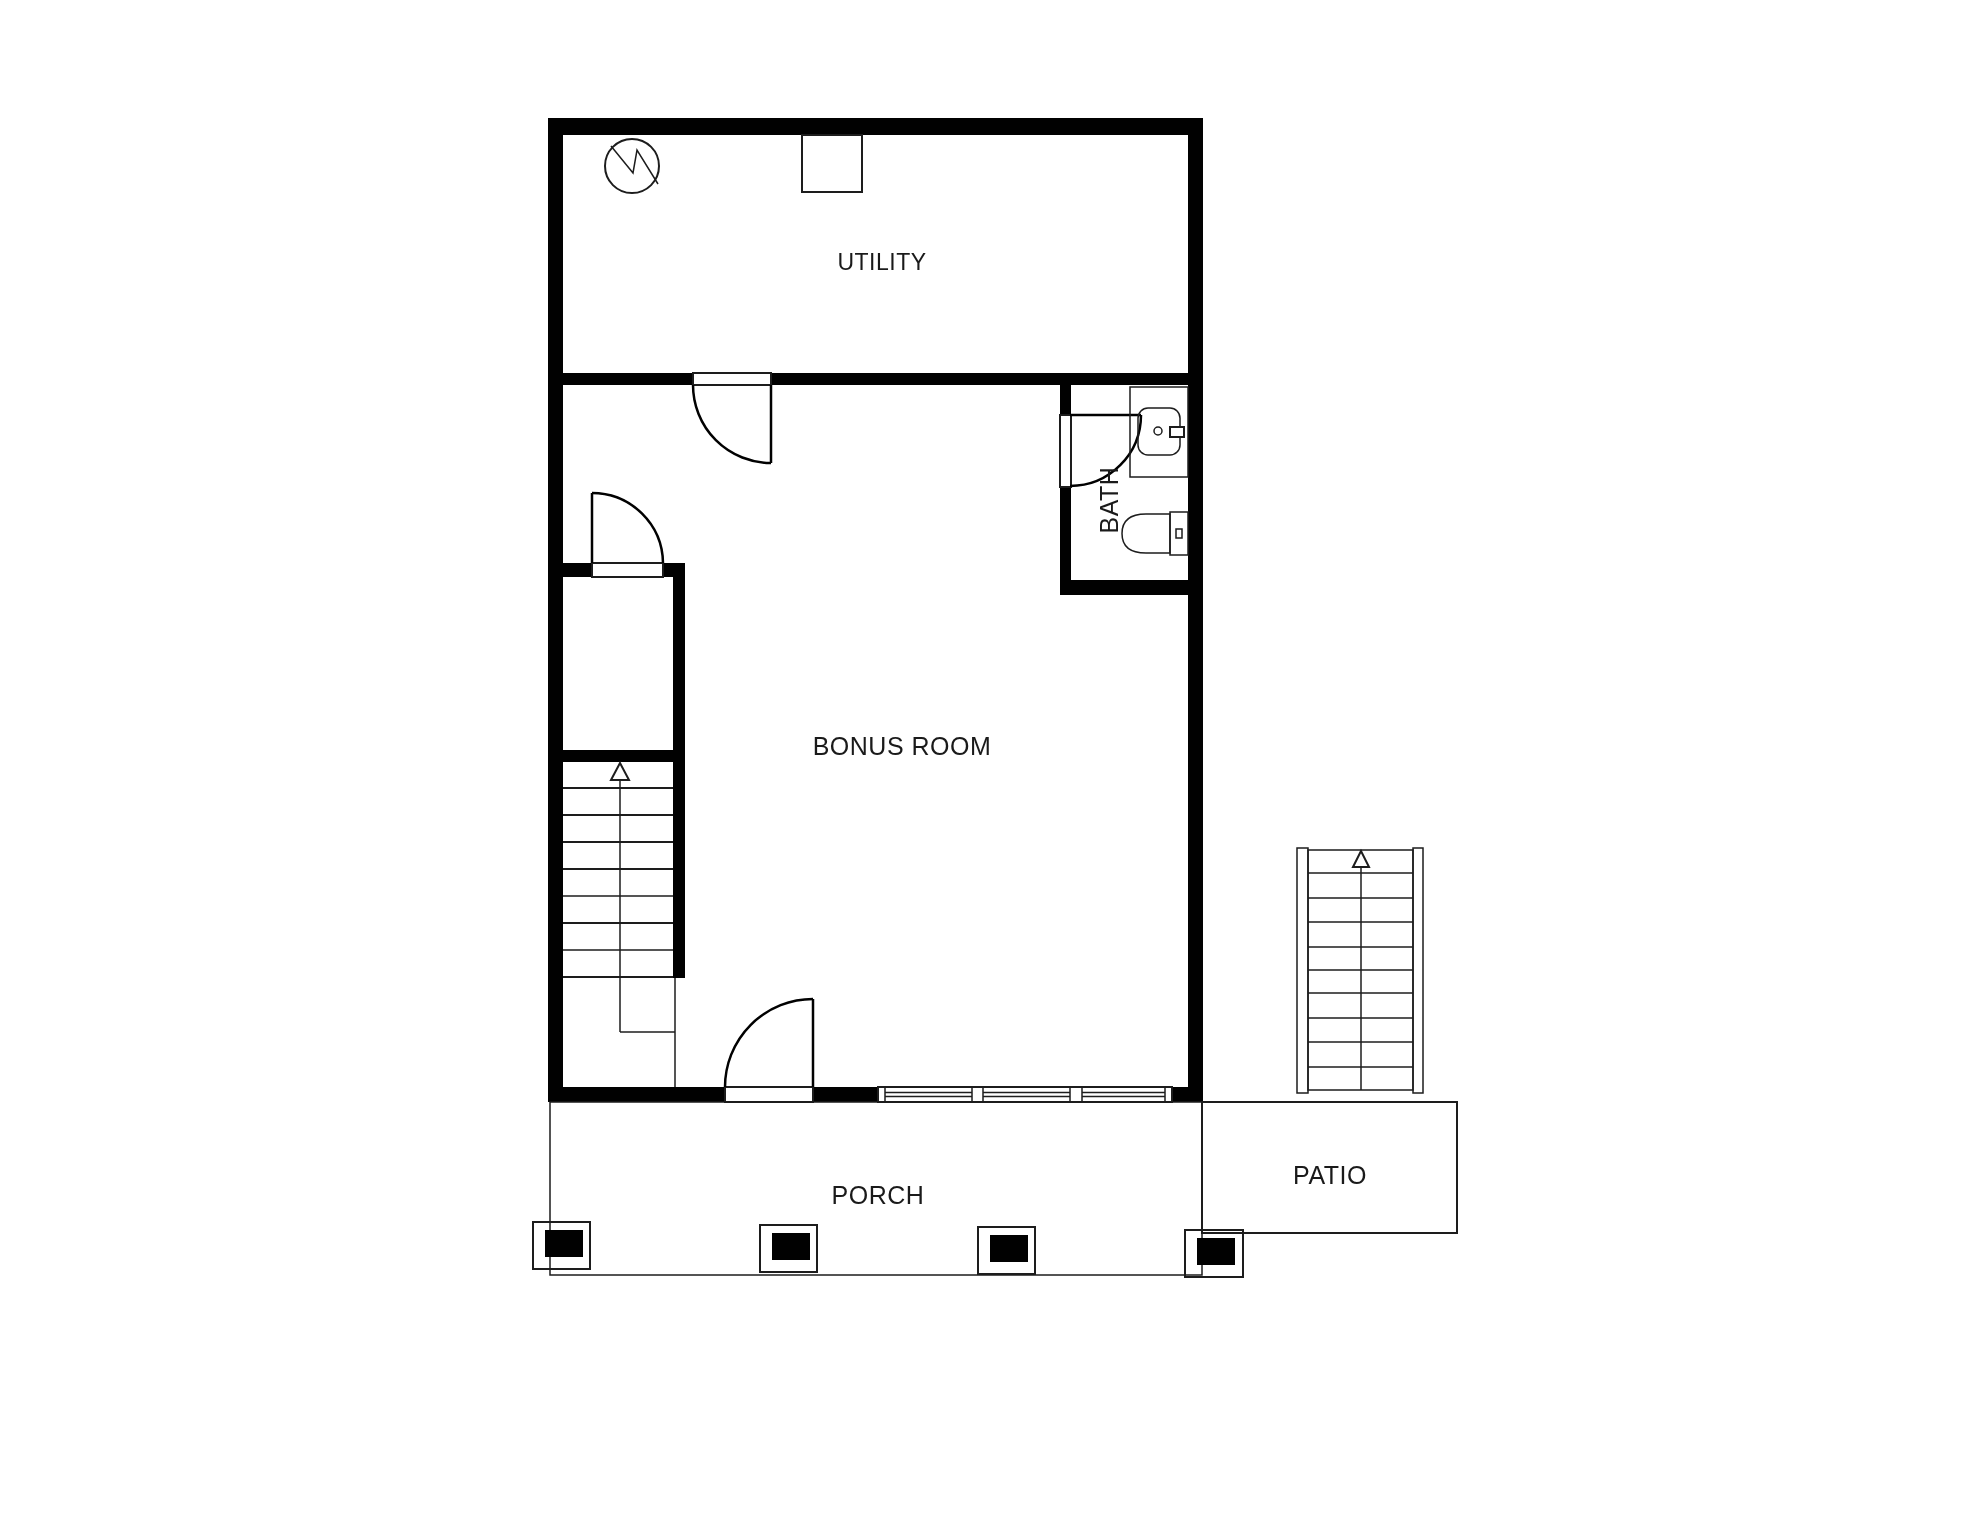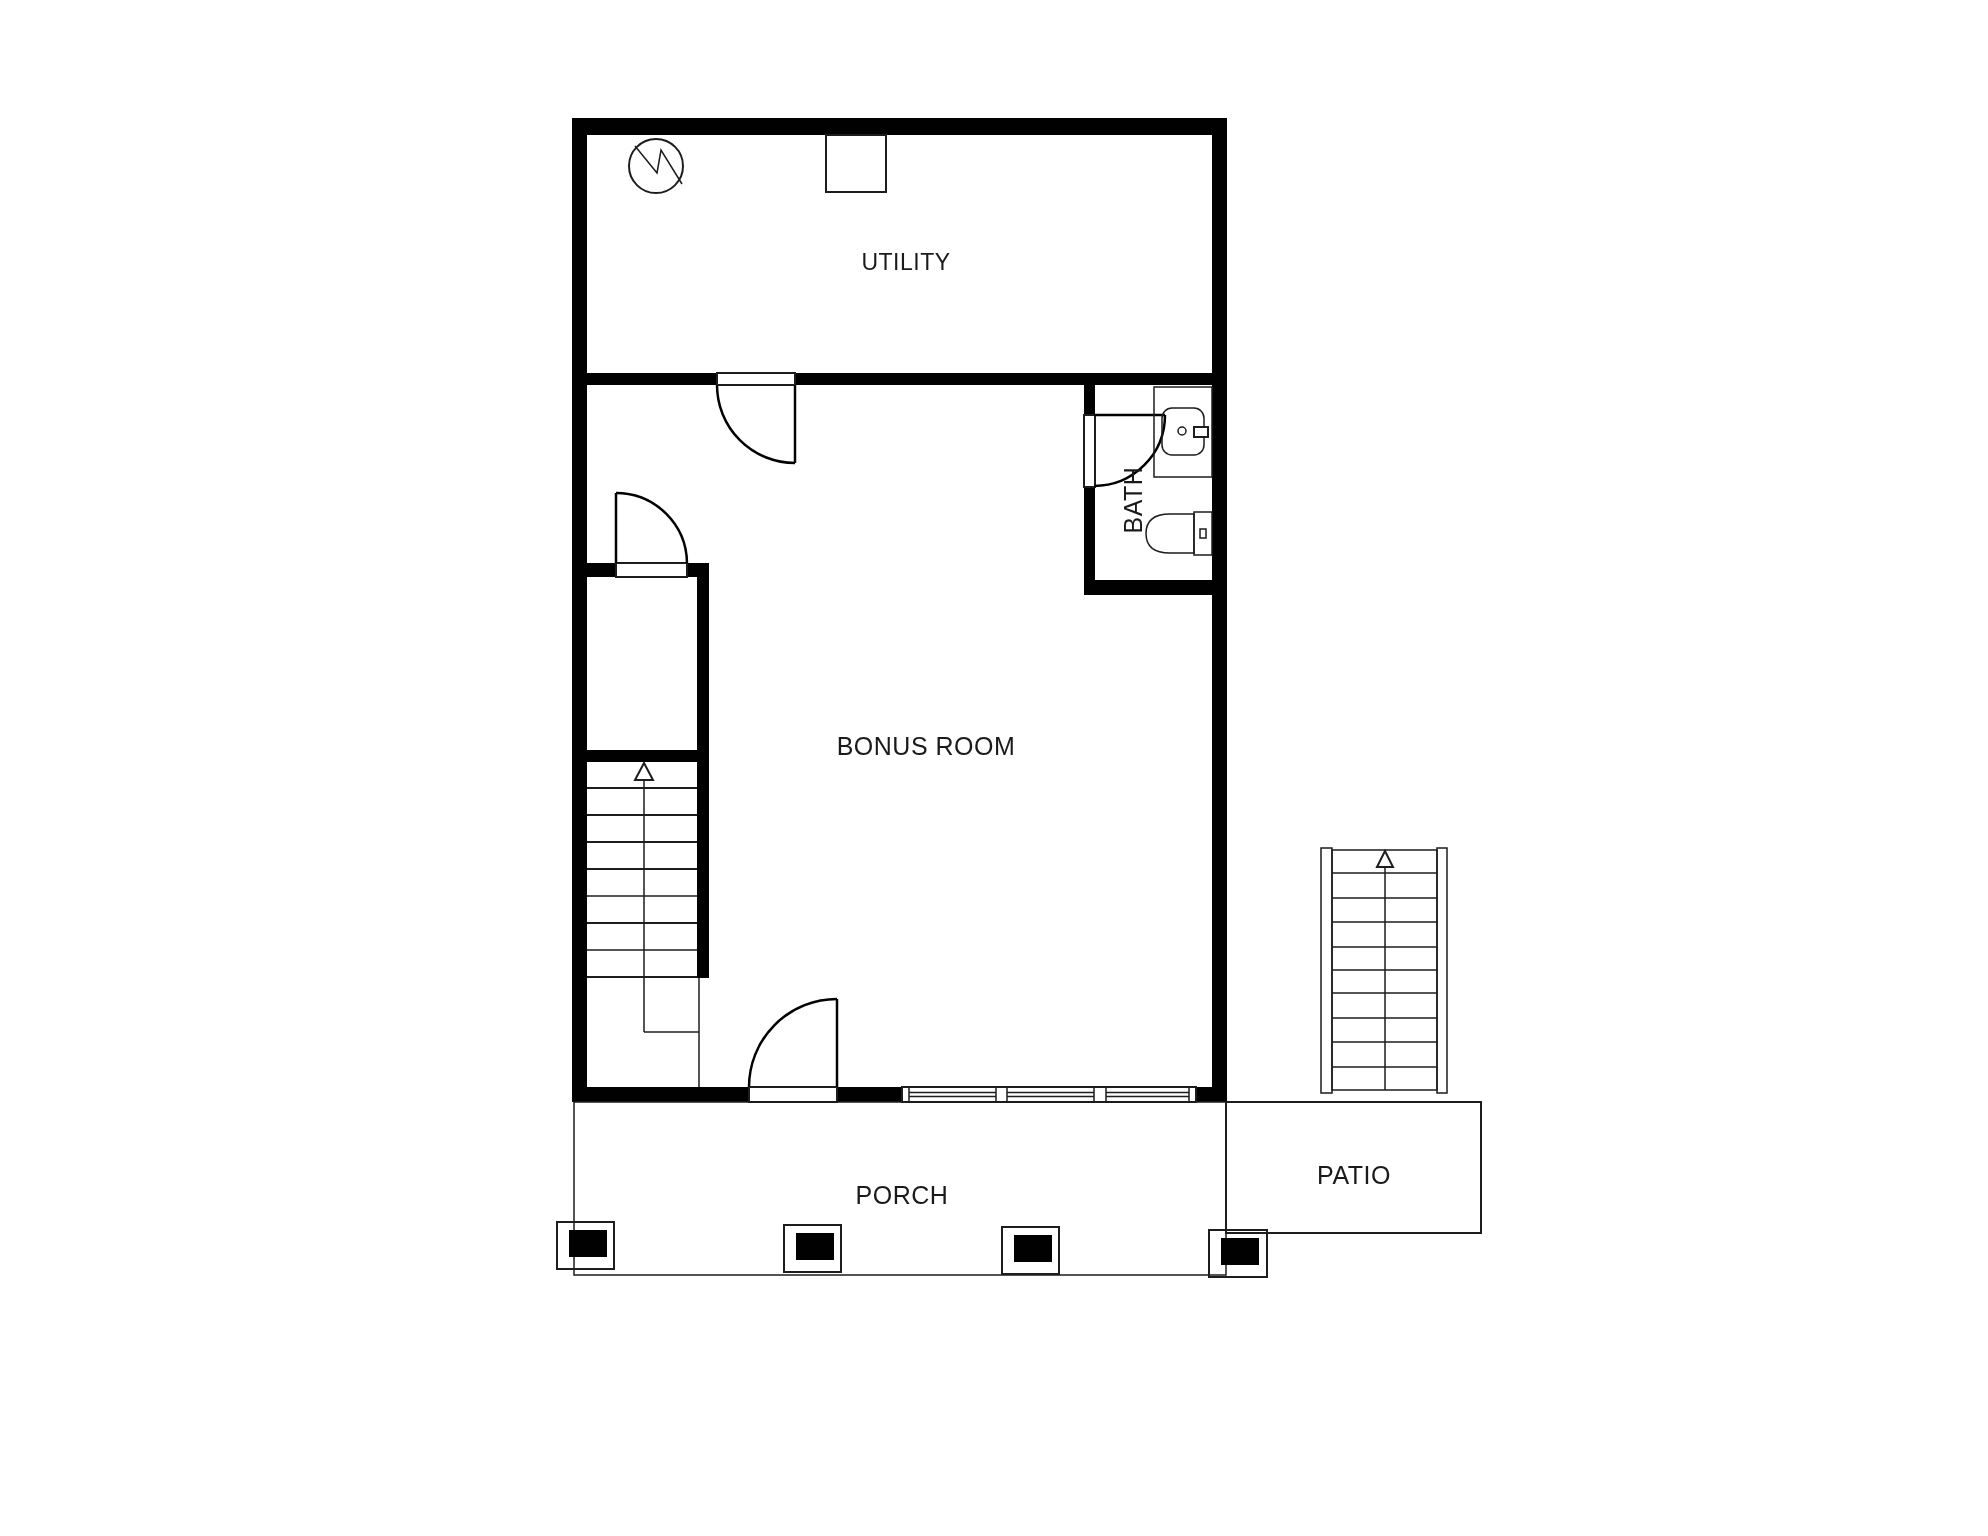--- a/index.html
+++ b/index.html
@@ -2,21 +2,21 @@
 <html style="--background: #ffffff; --wall: #010101; --line: #1d1d1d; --text: #1a1a1a;"><head>
 <meta charset="utf-8">
 <style>
   :root{
     --background:#ffffff;
     --wall:#010101;
     --line:#1d1d1d;
     --text:#1a1a1a;
   }
   html,body{margin:0;padding:0;background:var(--background);}
-  .canvas{position:relative;width:1880px;height:1536px;background:var(--background);padding-left:24px;}
+  .canvas{position:relative;width:1880px;height:1536px;background:var(--background);}
   svg{display:block;}
   .wall{fill:var(--wall);stroke:none;}
   .thin{fill:none;stroke:var(--line);stroke-width:2;}
   .thin15{fill:none;stroke:var(--line);stroke-width:1.5;}
   .door{fill:none;stroke:var(--wall);stroke-width:2.5;}
   .jamb{fill:var(--background);stroke:var(--line);stroke-width:2;}
   .fill-black{fill:var(--wall);stroke:none;}
   .arrow{fill:var(--background);stroke:var(--line);stroke-width:2;}
   .label{
     font-family:"Liberation Sans", sans-serif;

